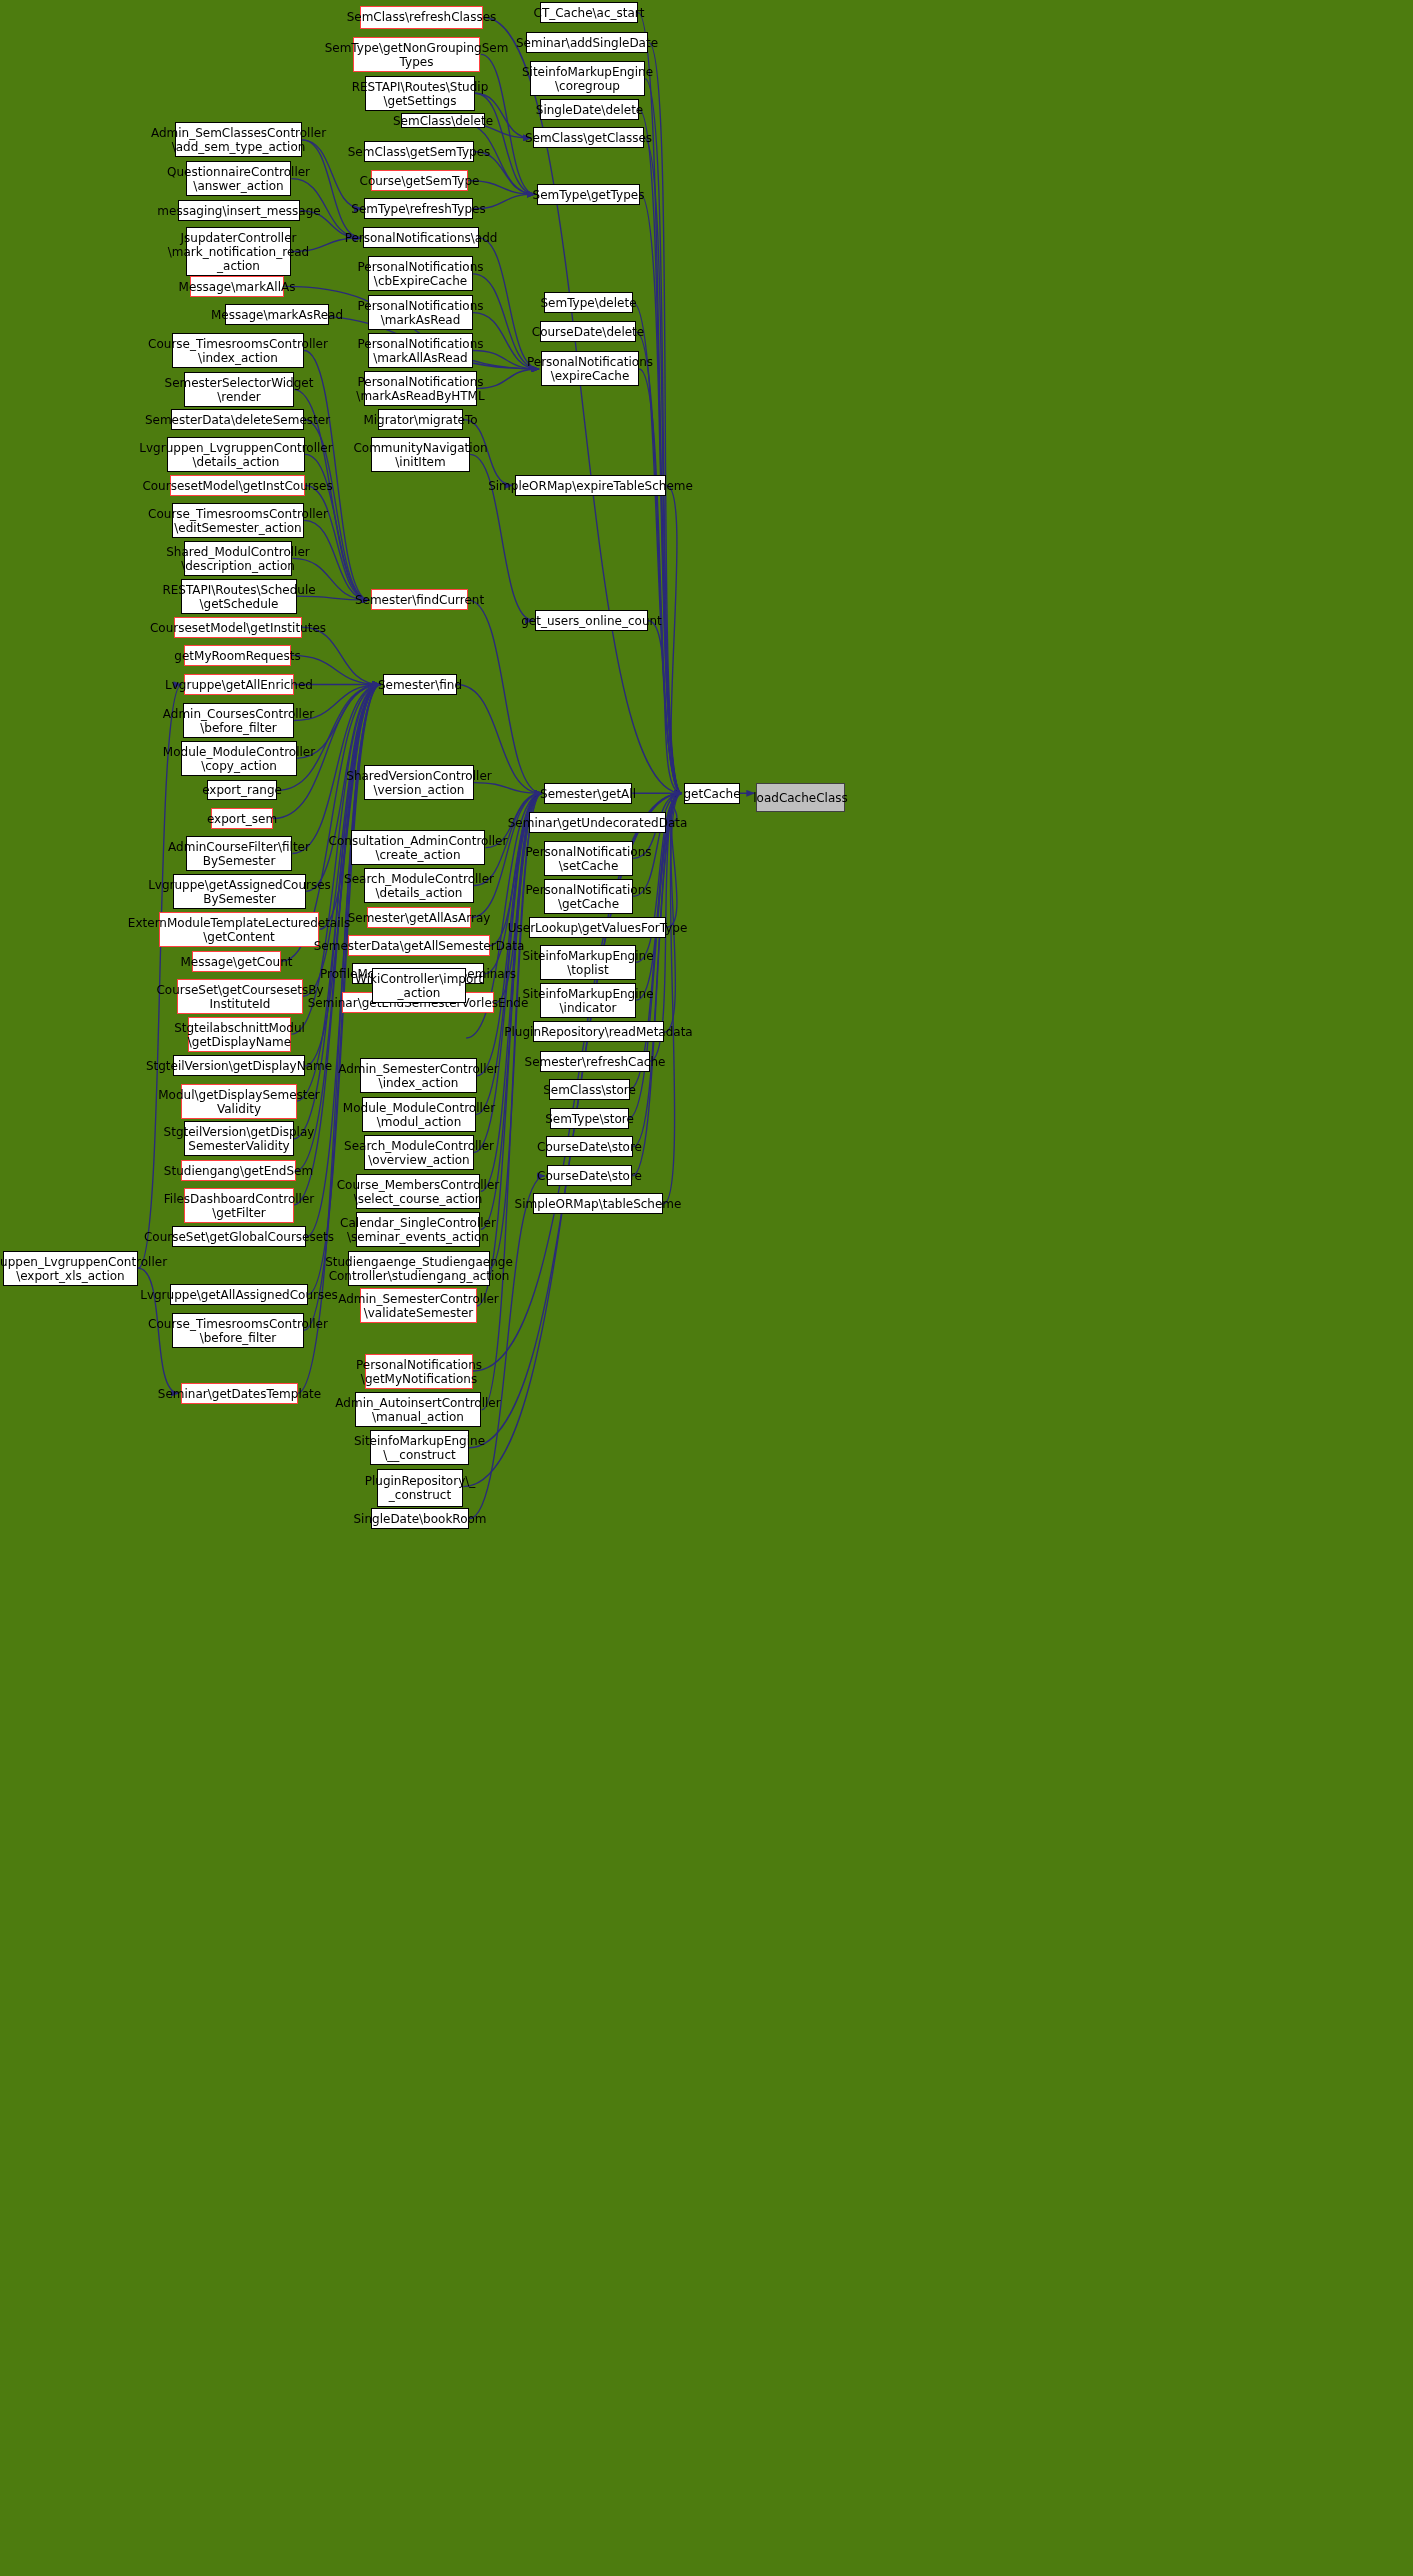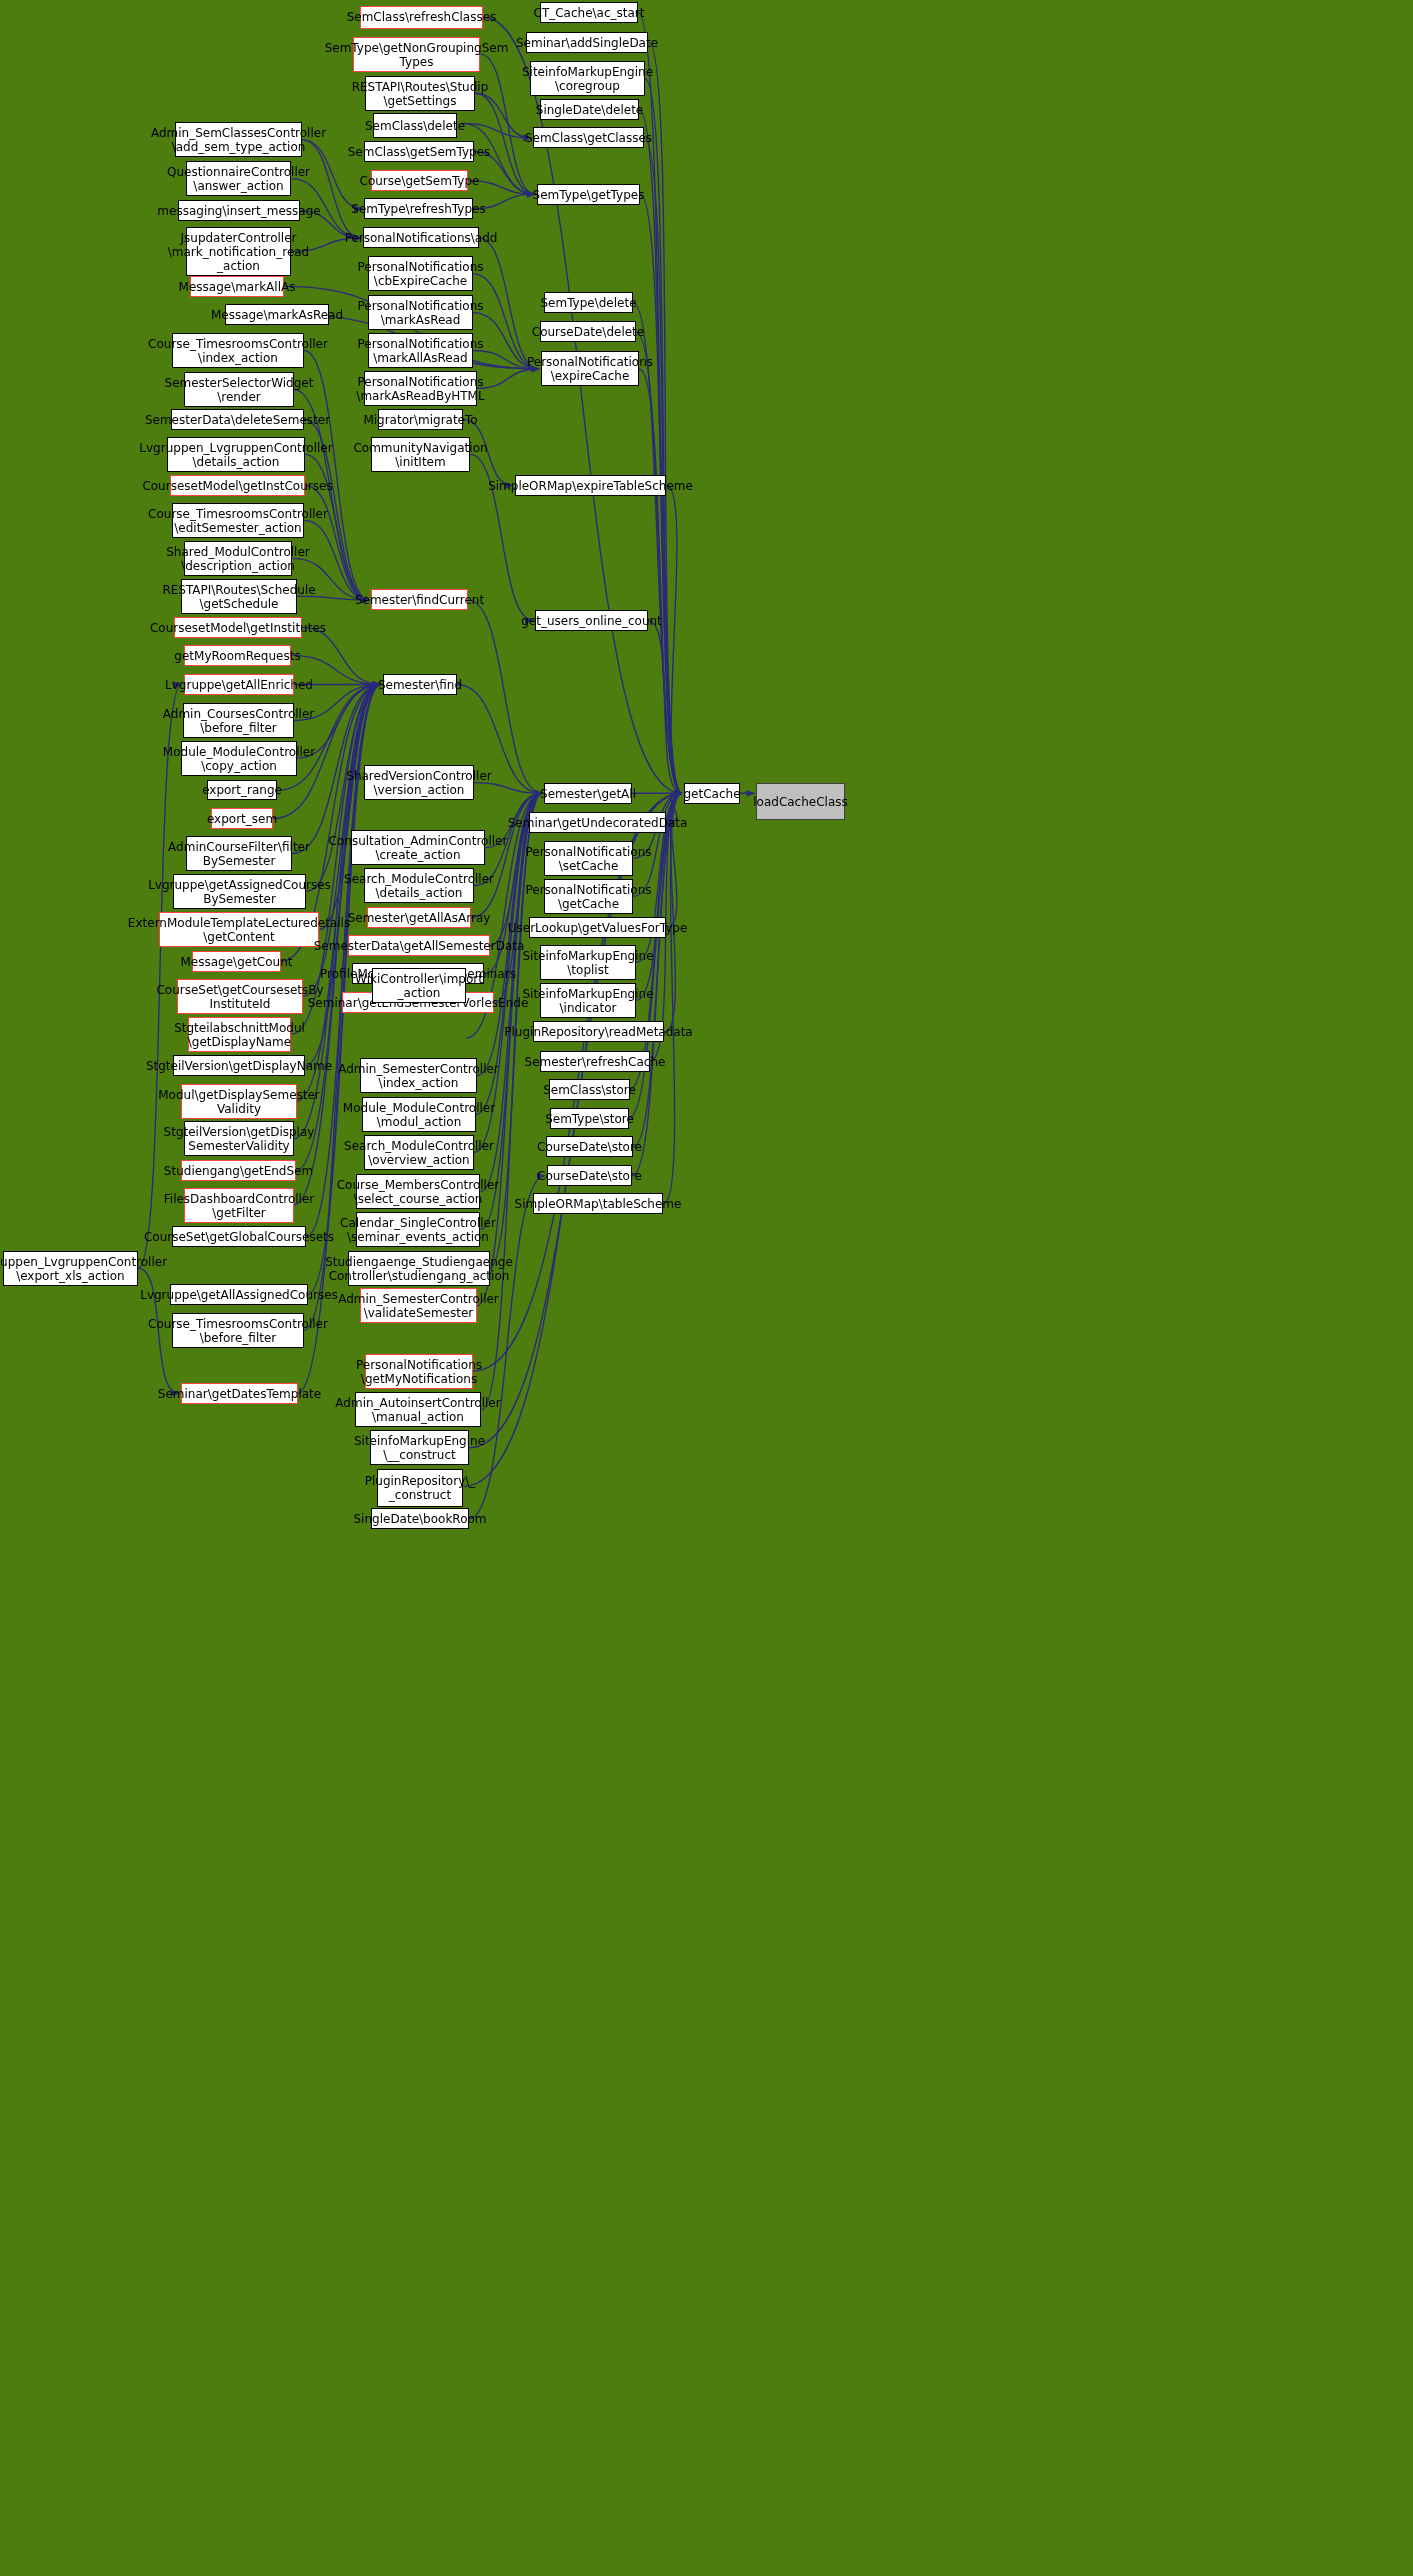--- a/index.html
+++ b/index.html
@@ -144,21 +144,21 @@
         <path d="M683,1240 C713,1240 672,817 702,817"></path>
         <path d="M762,817 C792,817 747,817 777,817"></path>
       </g>
   </svg>
   <div id="nodes">
       <div class="node red" style="left: 360px; top: 5.8px; width: 123px; height: 23px;">SemClass\refreshClasses</div>
       <div class="node red" style="left: 353px; top: 37px; width: 127px; height: 35px;">SemType\getNonGroupingSem
 Types</div>
       <div class="node" style="left: 365px; top: 76px; width: 110px; height: 35px;">RESTAPI\Routes\Studip
 \getSettings</div>
-      <div class="node" style="left: 373px; top: 113px; width: 84px; height: 25px;">SemClass\delete</div>
+      <div class="node" style="left: 401px; top: 113px; width: 84px; height: 15px;">SemClass\delete</div>
       <div class="node" style="left: 364px; top: 141px; width: 110px; height: 21.4px;">SemClass\getSemTypes</div>
       <div class="node red" style="left: 371px; top: 170px; width: 97px; height: 21.4px;">Course\getSemType</div>
       <div class="node" style="left: 364px; top: 198px; width: 109px; height: 21.4px;">SemType\refreshTypes</div>
       <div class="node" style="left: 540px; top: 1.9px; width: 98px; height: 21.4px;">CT_Cache\ac_start</div>
       <div class="node" style="left: 526px; top: 32px; width: 122px; height: 21.4px;">Seminar\addSingleDate</div>
       <div class="node" style="left: 530px; top: 61px; width: 115px; height: 35px;">SiteinfoMarkupEngine
 \coregroup</div>
       <div class="node" style="left: 540px; top: 99px; width: 99px; height: 21.4px;">SingleDate\delete</div>
       <div class="node" style="left: 533px; top: 127px; width: 111px; height: 21.4px;">SemClass\getClasses</div>
       <div class="node" style="left: 537px; top: 184px; width: 103px; height: 21.4px;">SemType\getTypes</div>
@@ -288,16 +288,16 @@
       <div class="node" style="left: 540px; top: 983px; width: 96px; height: 35px;">SiteinfoMarkupEngine
 \indicator</div>
       <div class="node" style="left: 533px; top: 1021px; width: 131px; height: 21.4px;">PluginRepository\readMetadata</div>
       <div class="node" style="left: 540px; top: 1051px; width: 110px; height: 21.4px;">Semester\refreshCache</div>
       <div class="node" style="left: 549px; top: 1079px; width: 81px; height: 21.4px;">SemClass\store</div>
       <div class="node" style="left: 550px; top: 1108px; width: 79px; height: 21.4px;">SemType\store</div>
       <div class="node" style="left: 546px; top: 1136px; width: 87px; height: 21.4px;">CourseDate\store</div>
       <div class="node" style="left: 547px; top: 1165px; width: 85px; height: 21.4px;">CourseDate\store</div>
       <div class="node" style="left: 533px; top: 1193px; width: 130px; height: 21.4px;">SimpleORMap\tableScheme</div>
       <div class="node" style="left: 684px; top: 783px; width: 56px; height: 21.4px;">getCache</div>
-      <div class="node focus" style="left: 756px; top: 783px; width: 89px; height: 37px;">loadCacheClass</div>
+      <div class="node focus" style="left: 756px; top: 783px; width: 89px; height: 29px;">loadCacheClass</div>
     </div>
 </div>
 
 
 </body></html>

